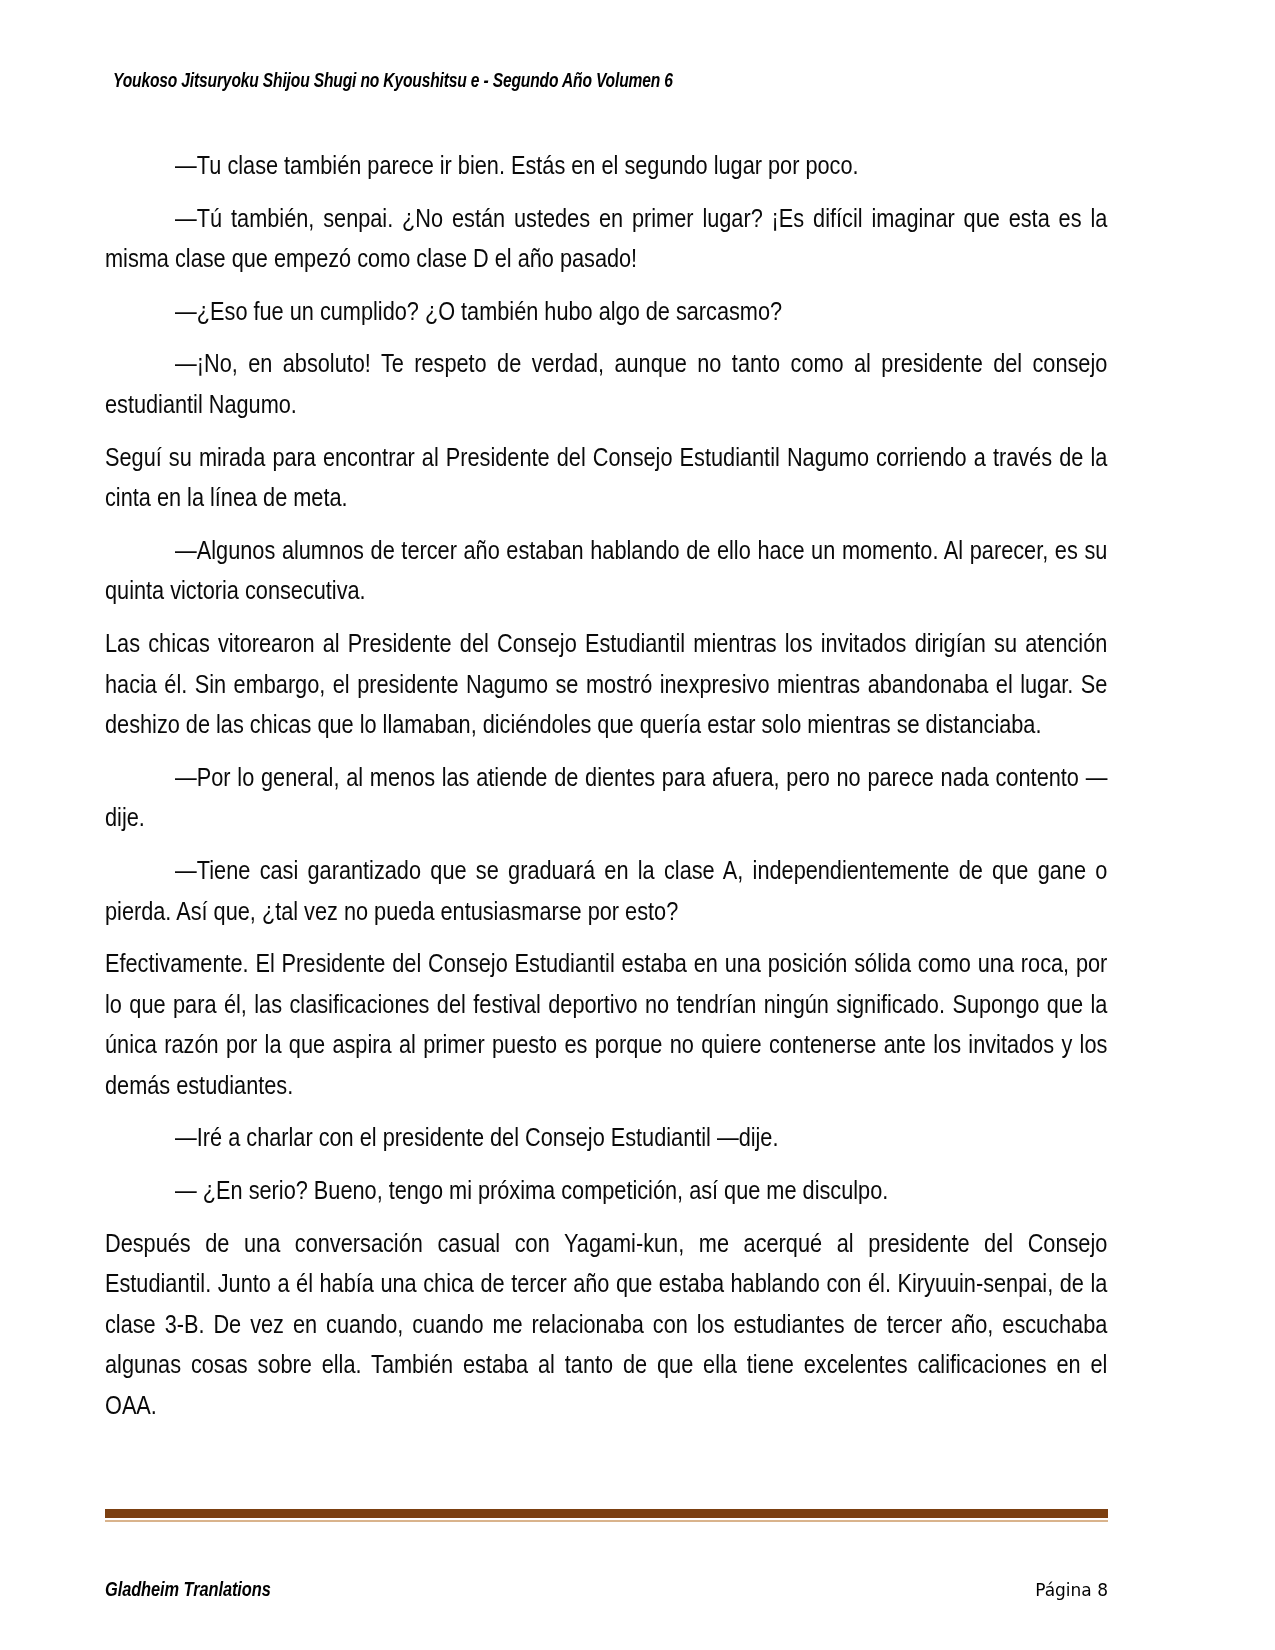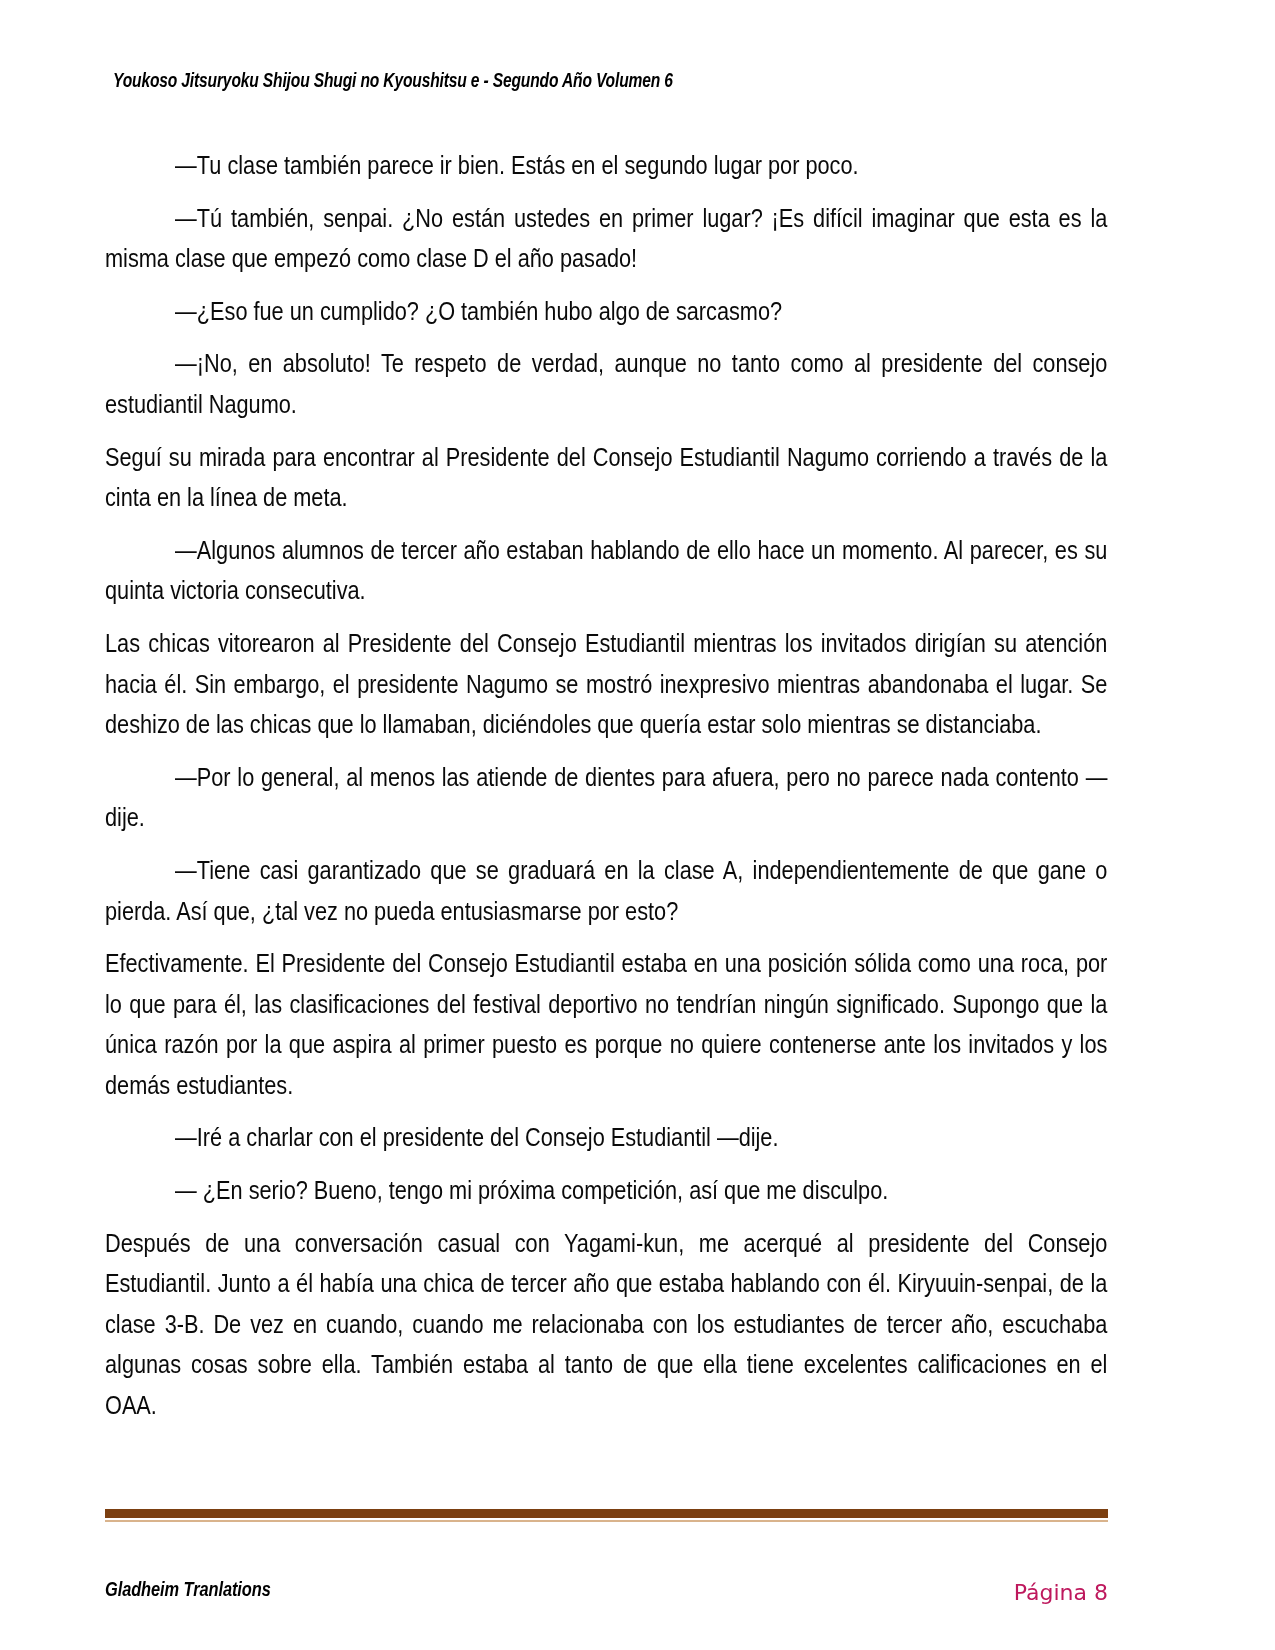--- a/index.html
+++ b/index.html
@@ -108,23 +108,23 @@
     letter-spacing: -0.1px;
     transform: scaleX(0.82);
     transform-origin: left center;
     white-space: nowrap;
   }
   .footer-right {
     position: absolute;
     right: 0px;
     top: 4px;
     font-family: "DejaVu Sans", sans-serif;
-    font-size: 22px;
+    font-size: 17px;
     white-space: nowrap;
-    color: #be185d;
+    color: #000000;
   }
 </style>
 </head>
 <body>
 
 <div class="page">
 
   <div class="doc-header">Youkoso Jitsuryoku Shijou Shugi no Kyoushitsu e - Segundo Año Volumen 6</div>
 
   <div class="body-block">

